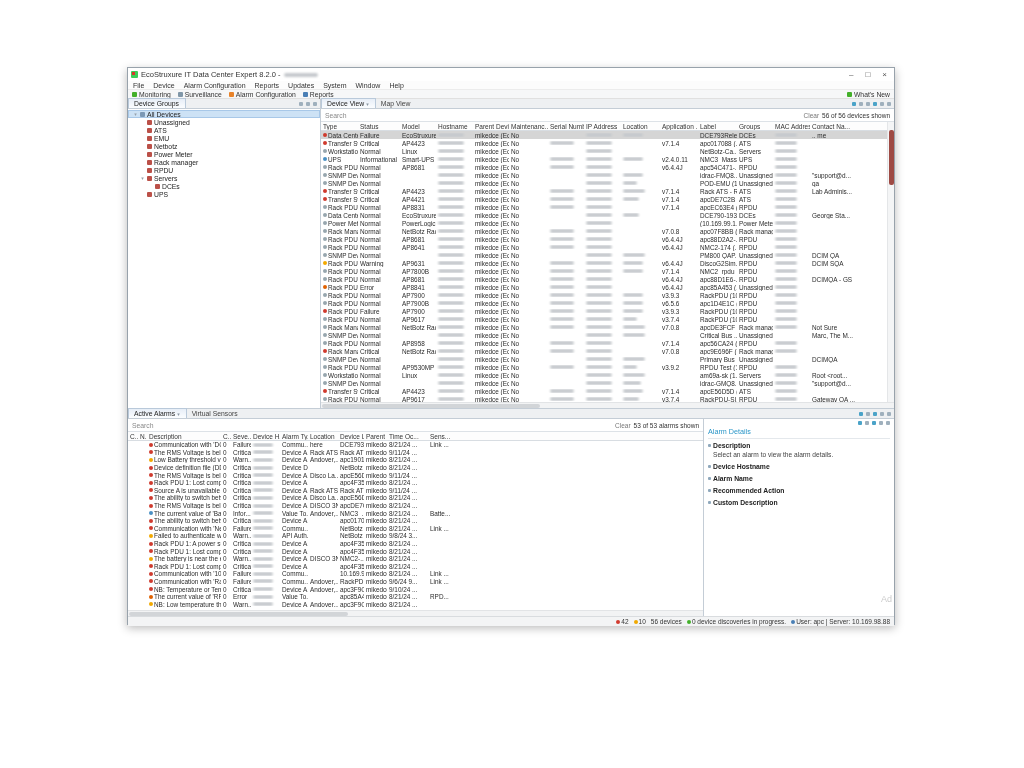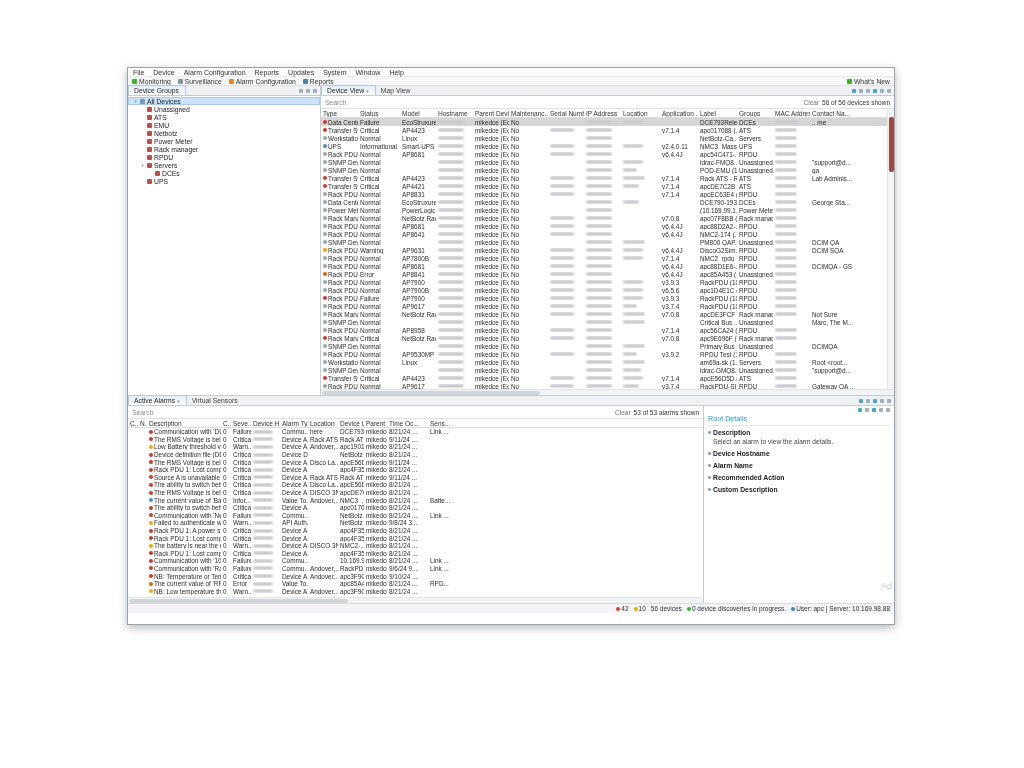--- a/index.html
+++ b/index.html
@@ -81,20 +81,30 @@
   
   .statusbar { height:10px; background:#f3f4f5; border-top:1px solid #d9dcdf; display:flex; align-items:center; justify-content:flex-end; gap:5px; padding-right:4px; flex:0 0 auto;}
   .sseg { display:flex; align-items:center; gap:1px; font-size:6.5px; color:#333; white-space:nowrap;}
   .sdot { width:4px; height:4px; border-radius:50%; display:inline-block; }
 </style>
 </head>
 <body>
 
 <div class="window">
 
+  <div class="titlebar">
+    <span class="appicon"></span>
+    <span class="wtitle">EcoStruxure IT Data Center Expert 8.2.0 -</span>
+    <span class="redact" style="width:34px;margin-left:3px"></span>
+    <span class="wincontrols">
+      <span>–</span>
+      <span>□</span>
+      <span>×</span>
+    </span>
+  </div>
 
   <div class="menubar" id="menubar">
       <span class="mi">File</span>
       <span class="mi">Device</span>
       <span class="mi">Alarm Configuration</span>
       <span class="mi">Reports</span>
       <span class="mi">Updates</span>
       <span class="mi">System</span>
       <span class="mi">Window</span>
       <span class="mi">Help</span>
@@ -1477,21 +1487,21 @@
           </div>
       </div>
       <div class="alarmdetails">
         <div class="adicons">
           <i class="teal"></i>
           <i></i>
           <i class="teal"></i>
           <i></i>
           <i></i>
         </div>
-        <div class="adtitle">Root Details</div>
+        <div class="adtitle">Alarm Details</div>
         <div id="adsections">
             <div class="adsec">
               <div class="adlabel">
                 <span class="adbullet"></span>
                 <span>Description</span>
               </div>
               <div class="adbody">Select an alarm to view the alarm details.</div>
             </div>
             <div class="adsec">
               <div class="adlabel">

